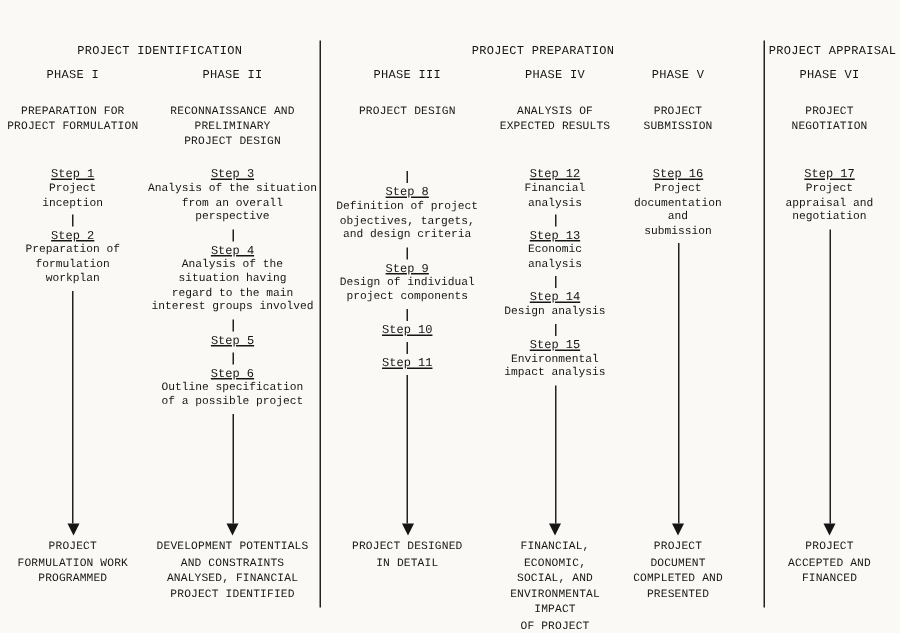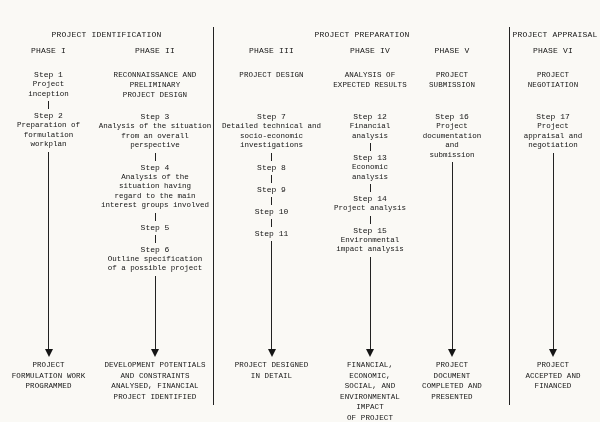--- a/index.html
+++ b/index.html
@@ -30,21 +30,21 @@
     font-size:8px;height:14px;margin-bottom:10px;
     white-space:nowrap;letter-spacing:.2px;
   }
   .phase-desc{
     font-size:7.5px;line-height:10px;height:42px;
     white-space:pre-line;text-align:center;letter-spacing:.1px;
   }
   .step{display:flex;flex-direction:column;align-items:center;}
   .step-title{
     font-size:8px;line-height:10px;
-    text-underline-offset:1px;
+    text-decoration:underline;text-underline-offset:1px;
     white-space:nowrap;
   }
   .step-text{
     font-size:7.5px;line-height:9.5px;
     white-space:pre-line;text-align:center;
   }
   .connector{width:1px;height:8px;background:#222;margin:2px 0;}
   .stretch{width:1px;flex:1 1 0;min-height:10px;background:#222;margin-top:2px;}
   .arrow-head{
     width:0;height:0;
@@ -65,20 +65,22 @@
 
   <div class="section-title" style="left:0;width:213px">PROJECT IDENTIFICATION</div>
   <div class="section-title" style="left:215px;width:294px">PROJECT PREPARATION</div>
   <div class="section-title" style="left:510px;width:90px">PROJECT APPRAISAL</div>
 
   <div class="vdivider" style="left:213px"></div>
   <div class="vdivider" style="left:509px"></div>
 
   <div class="col" style="left:0;width:97px">
     <div class="phase-label">PHASE I</div>
+    <div class="phase-desc">PREPARATION FOR
+PROJECT FORMULATION</div>
     <div class="step">
       <div class="step-title">Step 1</div>
       <div class="step-text">Project
 inception</div>
     </div>
     <div class="connector"></div>
     <div class="step">
       <div class="step-title">Step 2</div>
       <div class="step-text">Preparation of
 formulation
@@ -124,33 +126,32 @@
     <div class="arrow-head"></div>
     <div class="outcome">DEVELOPMENT POTENTIALS
 AND CONSTRAINTS
 ANALYSED, FINANCIAL
 PROJECT IDENTIFIED</div>
   </div>
 
   <div class="col" style="left:215px;width:113px">
     <div class="phase-label">PHASE III</div>
     <div class="phase-desc">PROJECT DESIGN</div>
-    <div class="step">
-      <div class="step-title">Step 7</div>
-      <div class="step-text">Detailed technical and
-socio-economic
-investigations</div>
-    </div>
     <div class="connector"></div>
     <div class="step">
       <div class="step-title">Step 8</div>
+      <div class="step-text">Definition of project
+objectives, targets,
+and design criteria</div>
     </div>
     <div class="connector"></div>
     <div class="step">
       <div class="step-title">Step 9</div>
+      <div class="step-text">Design of individual
+project components</div>
     </div>
     <div class="connector"></div>
     <div class="step">
       <div class="step-title">Step 10</div>
     </div>
     <div class="connector"></div>
     <div class="step">
       <div class="step-title">Step 11</div>
     </div>
     <div class="stretch"></div>
@@ -170,21 +171,21 @@
     </div>
     <div class="connector"></div>
     <div class="step">
       <div class="step-title">Step 13</div>
       <div class="step-text">Economic
 analysis</div>
     </div>
     <div class="connector"></div>
     <div class="step">
       <div class="step-title">Step 14</div>
-      <div class="step-text">Project analysis</div>
+      <div class="step-text">Design analysis</div>
     </div>
     <div class="connector"></div>
     <div class="step">
       <div class="step-title">Step 15</div>
       <div class="step-text">Environmental
 impact analysis</div>
     </div>
     <div class="stretch"></div>
     <div class="arrow-head"></div>
     <div class="outcome">FINANCIAL, ECONOMIC,

